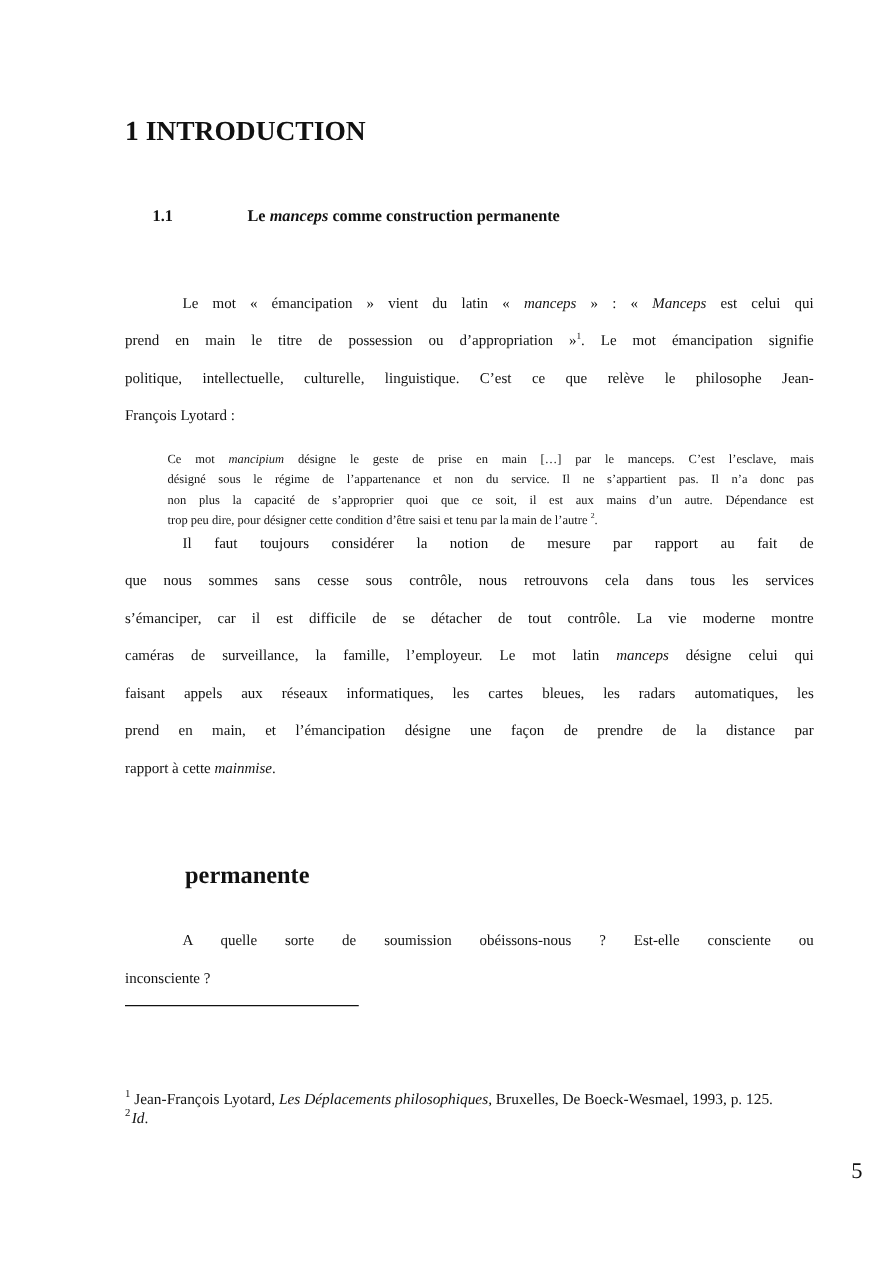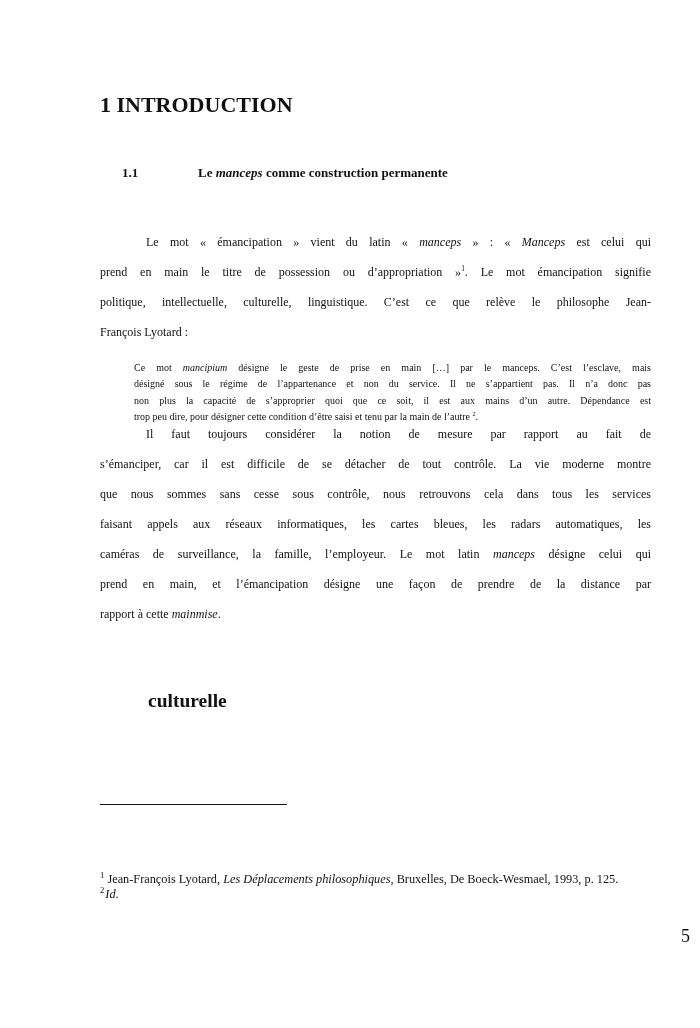--- a/index.html
+++ b/index.html
@@ -141,30 +141,34 @@
 
   <div class="quote">
     <span class="line"><span>Ce mot </span><i>mancipium</i><span> désigne le geste de prise en main […] par le manceps. C’est l’esclave, mais</span></span>
     <span class="line">désigné sous le régime de l’appartenance et non du service. Il ne s’appartient pas. Il n’a donc pas</span>
     <span class="line">non plus la capacité de s’approprier quoi que ce soit, il est aux mains d’un autre. Dépendance est</span>
     <span class="line last"><span>trop peu dire, pour désigner cette condition d’être saisi et tenu par la main de l’autre </span><sup>2</sup><span>.</span></span>
   </div>
 
   <div class="para p2">
     <span class="line first">Il faut toujours considérer la notion de mesure par rapport au fait de</span>
+    <span class="line">que nous sommes sans cesse sous contrôle, nous retrouvons cela dans tous les services</span>
     <span class="line">s’émanciper, car il est difficile de se détacher de tout contrôle. La vie moderne montre</span>
-    <span class="line">que nous sommes sans cesse sous contrôle, nous retrouvons cela dans tous les services</span>
+    <span class="line"><span>caméras de surveillance, la famille, l’employeur. Le mot latin </span><i>manceps</i><span> désigne celui qui</span></span>
     <span class="line">faisant appels aux réseaux informatiques, les cartes bleues, les radars automatiques, les</span>
-    <span class="line"><span>caméras de surveillance, la famille, l’employeur. Le mot latin </span><i>manceps</i><span> désigne celui qui</span></span>
     <span class="line">prend en main, et l’émancipation désigne une façon de prendre de la distance par</span>
     <span class="line last"><span>rapport à cette </span><i>mainmise</i><span>.</span></span>
   </div>
 
-  <div class="h2-2-cont">culturelle</div>
+  <div class="h2-2-cont">permanente</div>
 
+  <div class="para p3">
+    <span class="line first">A quelle sorte de soumission obéissons-nous&nbsp;? Est-elle consciente ou</span>
+    <span class="line last">inconsciente&nbsp;?</span>
+  </div>
 
   <div class="rule"></div>
 
   <div class="footnotes">
     <span class="fn"><sup>1</sup><span> Jean-François Lyotard, </span><i>Les Déplacements philosophiques</i><span>, Bruxelles, De Boeck-Wesmael, 1993, p. 125.</span></span>
     <span class="fn"><sup>2</sup> <i>Id</i><span>.</span></span>
   </div>
 
   <div class="page-number">5</div>
 

